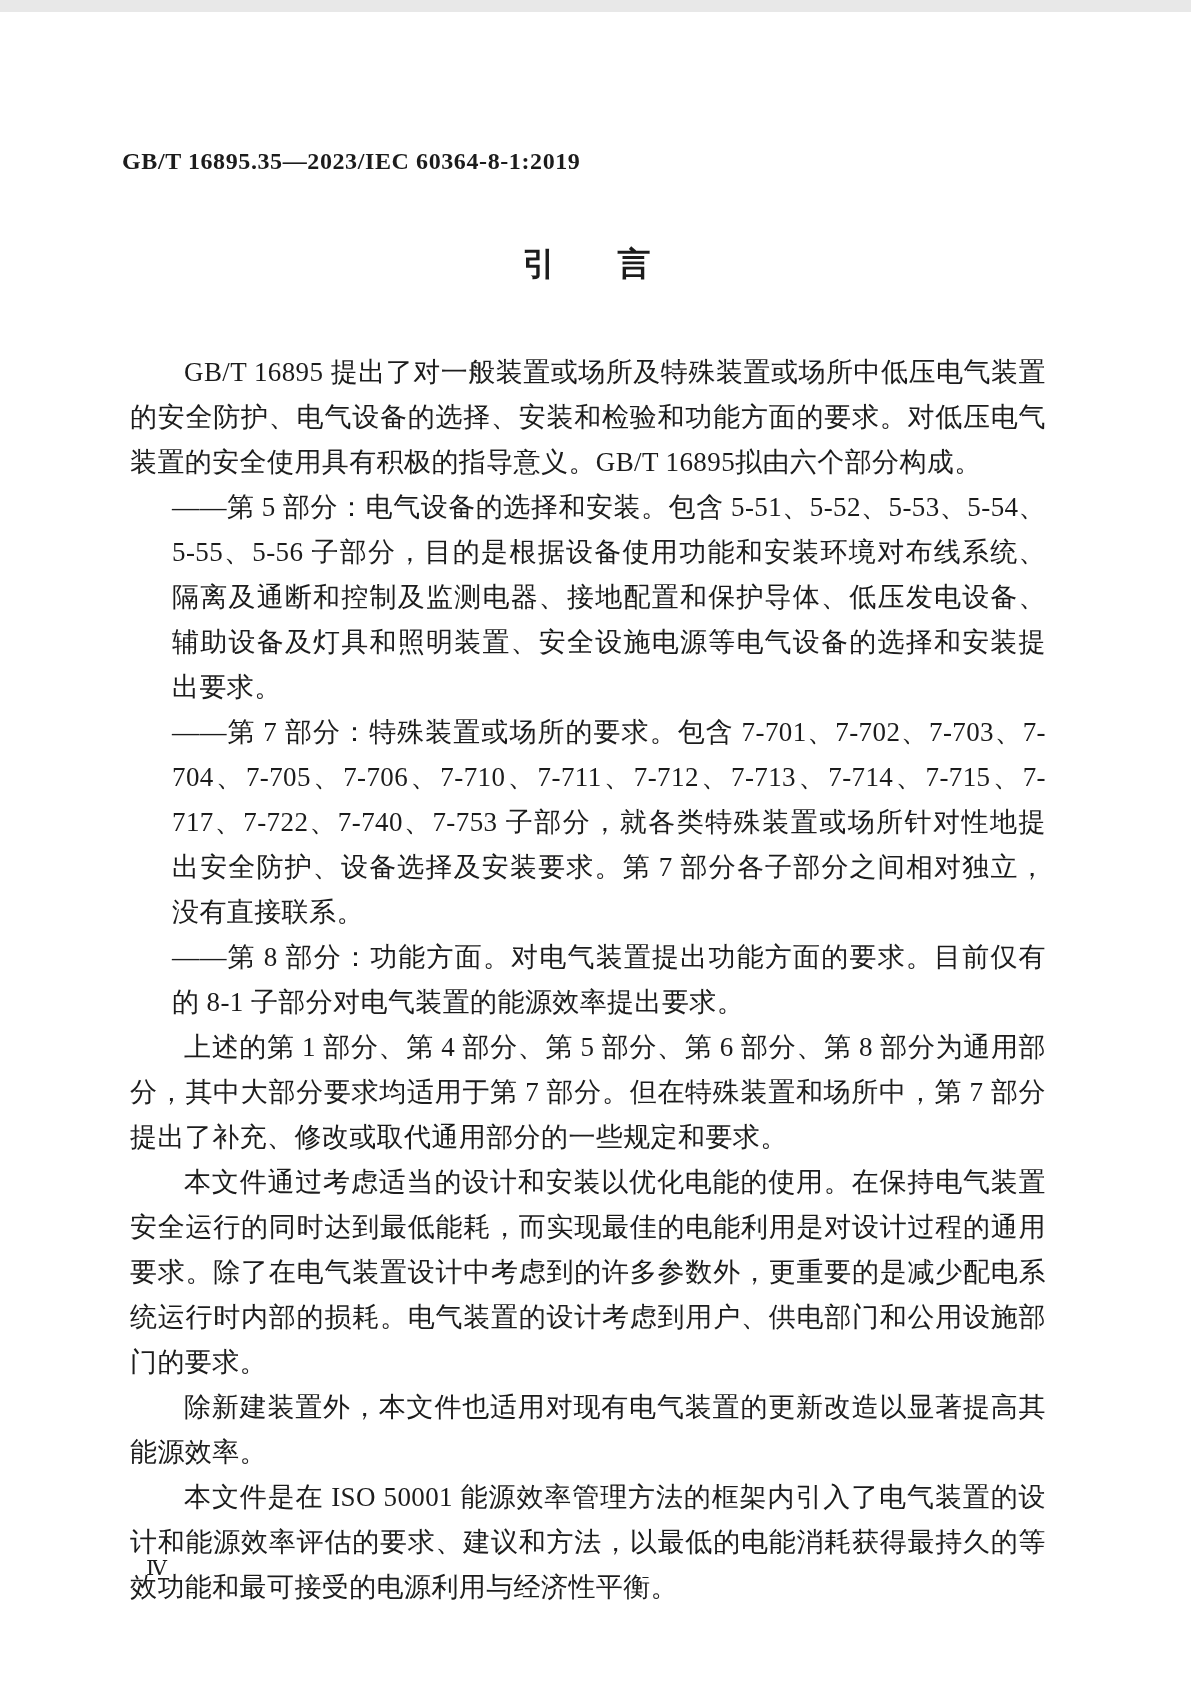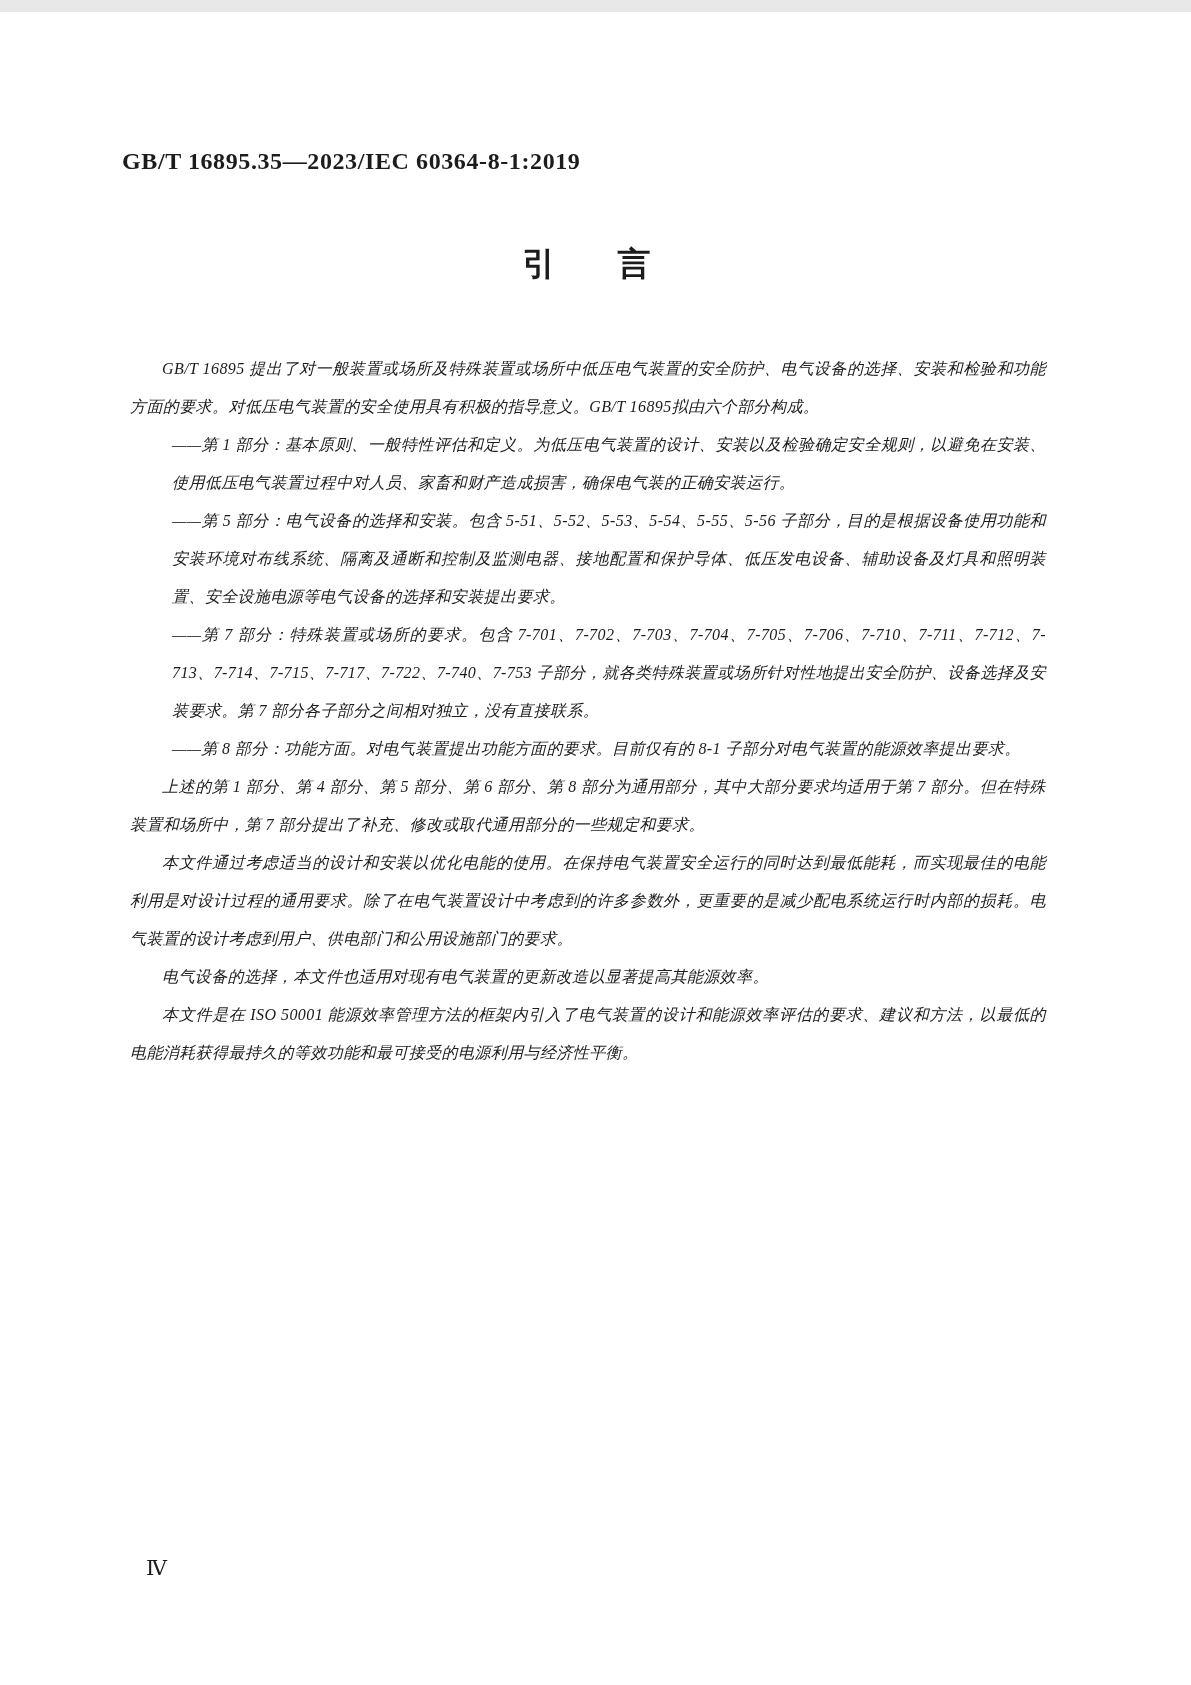--- a/index.html
+++ b/index.html
@@ -36,25 +36,24 @@
     gap: 62px;
     font-size: 33px;
     font-weight: bold;
     line-height: 1;
   }
   .body-text {
     position: absolute;
     left: 130px;
     top: 338px;
     width: 916px;
-    font-size: 16px;
-    line-height: 38px;
+    font-size: 27px;
+    line-height: 45px;
     letter-spacing: 0.4px;
     text-align: justify;
-    font-style: italic;
   }
   .para {
     margin: 0;
     text-indent: 2em;
   }
   .dash-item {
     margin: 0 0 0 42px;
     text-indent: 0;
   }
   .page-number {
@@ -72,25 +71,24 @@
 
   <div class="doc-header">GB/T 16895.35—2023/IEC 60364-8-1:2019</div>
 
   <div class="doc-title">
     <span>引</span>
     <span>言</span>
   </div>
 
   <div class="body-text">
     <p class="para">GB/T 16895 提出了对一般装置或场所及特殊装置或场所中低压电气装置的安全防护、电气设备的选择、安装和检验和功能方面的要求。对低压电气装置的安全使用具有积极的指导意义。GB/T 16895拟由六个部分构成。</p>
-    <p class="dash-item">——第 1 部分：基本原则、一般特性评估和定义。为低压电气装置的设计、安装以及检验确定安全规则，以避免在安装、使用低压电气装置过程中对人员、家畜和财产造成损害，确保电气装的正确安装运行。</p>
     <p class="dash-item">——第 5 部分：电气设备的选择和安装。包含 5-51、5-52、5-53、5-54、5-55、5-56 子部分，目的是根据设备使用功能和安装环境对布线系统、隔离及通断和控制及监测电器、接地配置和保护导体、低压发电设备、辅助设备及灯具和照明装置、安全设施电源等电气设备的选择和安装提出要求。</p>
     <p class="dash-item">——第 7 部分：特殊装置或场所的要求。包含 7-701、7-702、7-703、7-704、7-705、7-706、7-710、7-711、7-712、7-713、7-714、7-715、7-717、7-722、7-740、7-753 子部分，就各类特殊装置或场所针对性地提出安全防护、设备选择及安装要求。第 7 部分各子部分之间相对独立，没有直接联系。</p>
     <p class="dash-item">——第 8 部分：功能方面。对电气装置提出功能方面的要求。目前仅有的 8-1 子部分对电气装置的能源效率提出要求。</p>
     <p class="para">上述的第 1 部分、第 4 部分、第 5 部分、第 6 部分、第 8 部分为通用部分，其中大部分要求均适用于第 7 部分。但在特殊装置和场所中，第 7 部分提出了补充、修改或取代通用部分的一些规定和要求。</p>
     <p class="para">本文件通过考虑适当的设计和安装以优化电能的使用。在保持电气装置安全运行的同时达到最低能耗，而实现最佳的电能利用是对设计过程的通用要求。除了在电气装置设计中考虑到的许多参数外，更重要的是减少配电系统运行时内部的损耗。电气装置的设计考虑到用户、供电部门和公用设施部门的要求。</p>
-    <p class="para">电气设备的选择，本文件也适用对现有电气装置的更新改造以显著提高其能源效率。</p>
+    <p class="para">除新建装置外，本文件也适用对现有电气装置的更新改造以显著提高其能源效率。</p>
     <p class="para">本文件是在 ISO 50001 能源效率管理方法的框架内引入了电气装置的设计和能源效率评估的要求、建议和方法，以最低的电能消耗获得最持久的等效功能和最可接受的电源利用与经济性平衡。</p>
   </div>
 
   <div class="page-number">Ⅳ</div>
 
 </div>
 
 </body></html>

